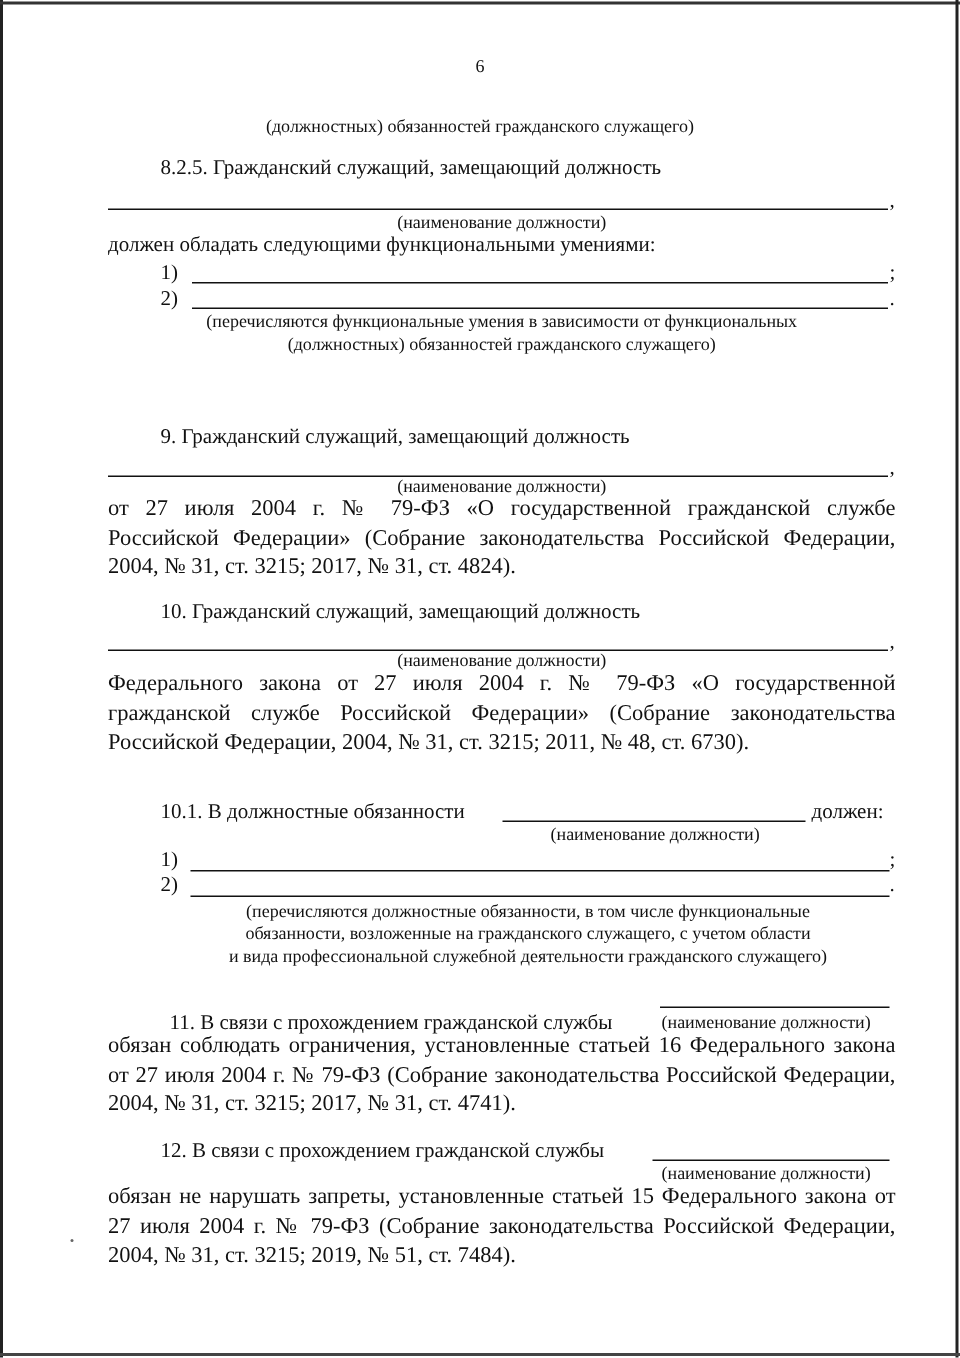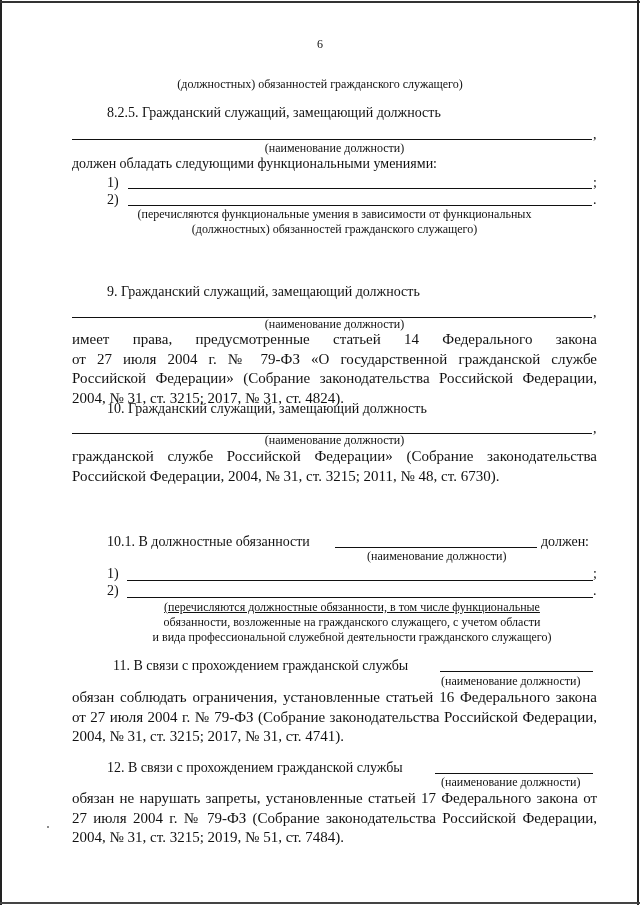--- a/index.html
+++ b/index.html
@@ -55,73 +55,73 @@
     <div class="abs t12 center" style="left:72px; width:525px; top:222px;">(должностных) обязанностей гражданского служащего)</div>
   </section>
 
 
   <section>
     <div class="abs t15" style="left:107px; top:283px;">9.  Гражданский служащий, замещающий должность</div>
     <div class="rule" style="left:72px; top:317px; width:520px;"></div>
     <div class="abs t15" style="left:593px; top:304px;">,</div>
     <div class="abs t12 center" style="left:72px; width:525px; top:317px;">(наименование должности)</div>
     <div class="just" style="top:330px;">
-      <span class="just-line">имеет права, предусмотренные статьей 14 Федерального закона</span>
       <span class="just-line">от 27 июля 2004 г. № 79-ФЗ «О государственной гражданской службе</span>
       <span class="just-line">Российской Федерации» (Собрание законодательства Российской Федерации,</span>
       <span class="just-line last">2004, № 31, ст. 3215; 2017, № 31, ст. 4824).</span>
     </div>
   </section>
 
   <section>
     <div class="abs t15" style="left:107px; top:400px;">10. Гражданский служащий, замещающий должность</div>
     <div class="rule" style="left:72px; top:433px; width:520px;"></div>
     <div class="abs t15" style="left:593px; top:420px;">,</div>
     <div class="abs t12 center" style="left:72px; width:525px; top:433px;">(наименование должности)</div>
     <div class="just" style="top:447px;">
+      <span class="just-line">Федерального закона от 27 июля 2004 г. № 79-ФЗ «О государственной</span>
       <span class="just-line">гражданской службе Российской Федерации» (Собрание законодательства</span>
       <span class="just-line last">Российской Федерации, 2004, № 31, ст. 3215; 2011, № 48, ст. 6730).</span>
     </div>
   </section>
 
   <section>
     <div class="abs t15" style="left:107px; top:533px;">10.1.  В должностные обязанности</div>
     <div class="rule" style="left:335px; top:547px; width:202px;"></div>
     <div class="abs t15" style="left:541px; top:533px;">должен:</div>
     <div class="abs t12" style="left:367px; top:549px;">(наименование должности)</div>
 
     <div class="abs t15" style="left:107px; top:565px;">1)</div>
     <div class="rule" style="left:127px; top:580px; width:466px;"></div>
     <div class="abs t15" style="left:593px; top:565px;">;</div>
 
     <div class="abs t15" style="left:107px; top:582px;">2)</div>
     <div class="rule" style="left:127px; top:597px; width:466px;"></div>
     <div class="abs t15" style="left:593px; top:582px;">.</div>
 
-    <div class="abs t12 center" style="left:72px; width:560px; top:600px;text-decoration:underline;">(перечисляются должностные обязанности, в том числе функциональные</div>
+    <div class="abs t12 center" style="left:72px; width:560px; top:600px;">(перечисляются должностные обязанности, в том числе функциональные</div>
     <div class="abs t12 center" style="left:72px; width:560px; top:615px;">обязанности, возложенные на гражданского служащего, с учетом области</div>
     <div class="abs t12 center" style="left:72px; width:560px; top:630px;">и вида профессиональной служебной деятельности гражданского служащего)</div>
   </section>
 
   <section>
-    <div class="abs t15" style="left:113px; top:657px;text-align:center;">11. В связи с прохождением гражданской службы</div>
+    <div class="abs t15" style="left:113px; top:674px;text-align:center;">11. В связи с прохождением гражданской службы</div>
     <div class="rule" style="left:440px; top:671px; width:153px;"></div>
     <div class="abs t12" style="left:441px; top:674px;">(наименование должности)</div>
     <div class="just" style="top:688px;">
       <span class="just-line">обязан соблюдать ограничения, установленные статьей 16 Федерального закона</span>
       <span class="just-line">от 27 июля 2004 г. № 79-ФЗ (Собрание законодательства Российской Федерации,</span>
       <span class="just-line last">2004, № 31, ст. 3215; 2017, № 31, ст. 4741).</span>
     </div>
   </section>
 
   <section>
     <div class="abs t15" style="left:107px; top:759px;">12. В связи с прохождением гражданской службы</div>
     <div class="rule" style="left:435px; top:773px; width:158px;"></div>
     <div class="abs t12" style="left:441px; top:775px;">(наименование должности)</div>
     <div class="just" style="top:789px;">
-      <span class="just-line">обязан не нарушать запреты, установленные статьей 17 Федерального закона от</span>
+      <span class="just-line">обязан не нарушать запреты, установленные статьей 15 Федерального закона от</span>
       <span class="just-line">27 июля 2004 г. № 79-ФЗ (Собрание законодательства Российской Федерации,</span>
       <span class="just-line last">2004, № 31, ст. 3215; 2019, № 51, ст. 7484).</span>
     </div>
   </section>
 
   <div class="dot"></div>
 </div>
 
 </body></html>

